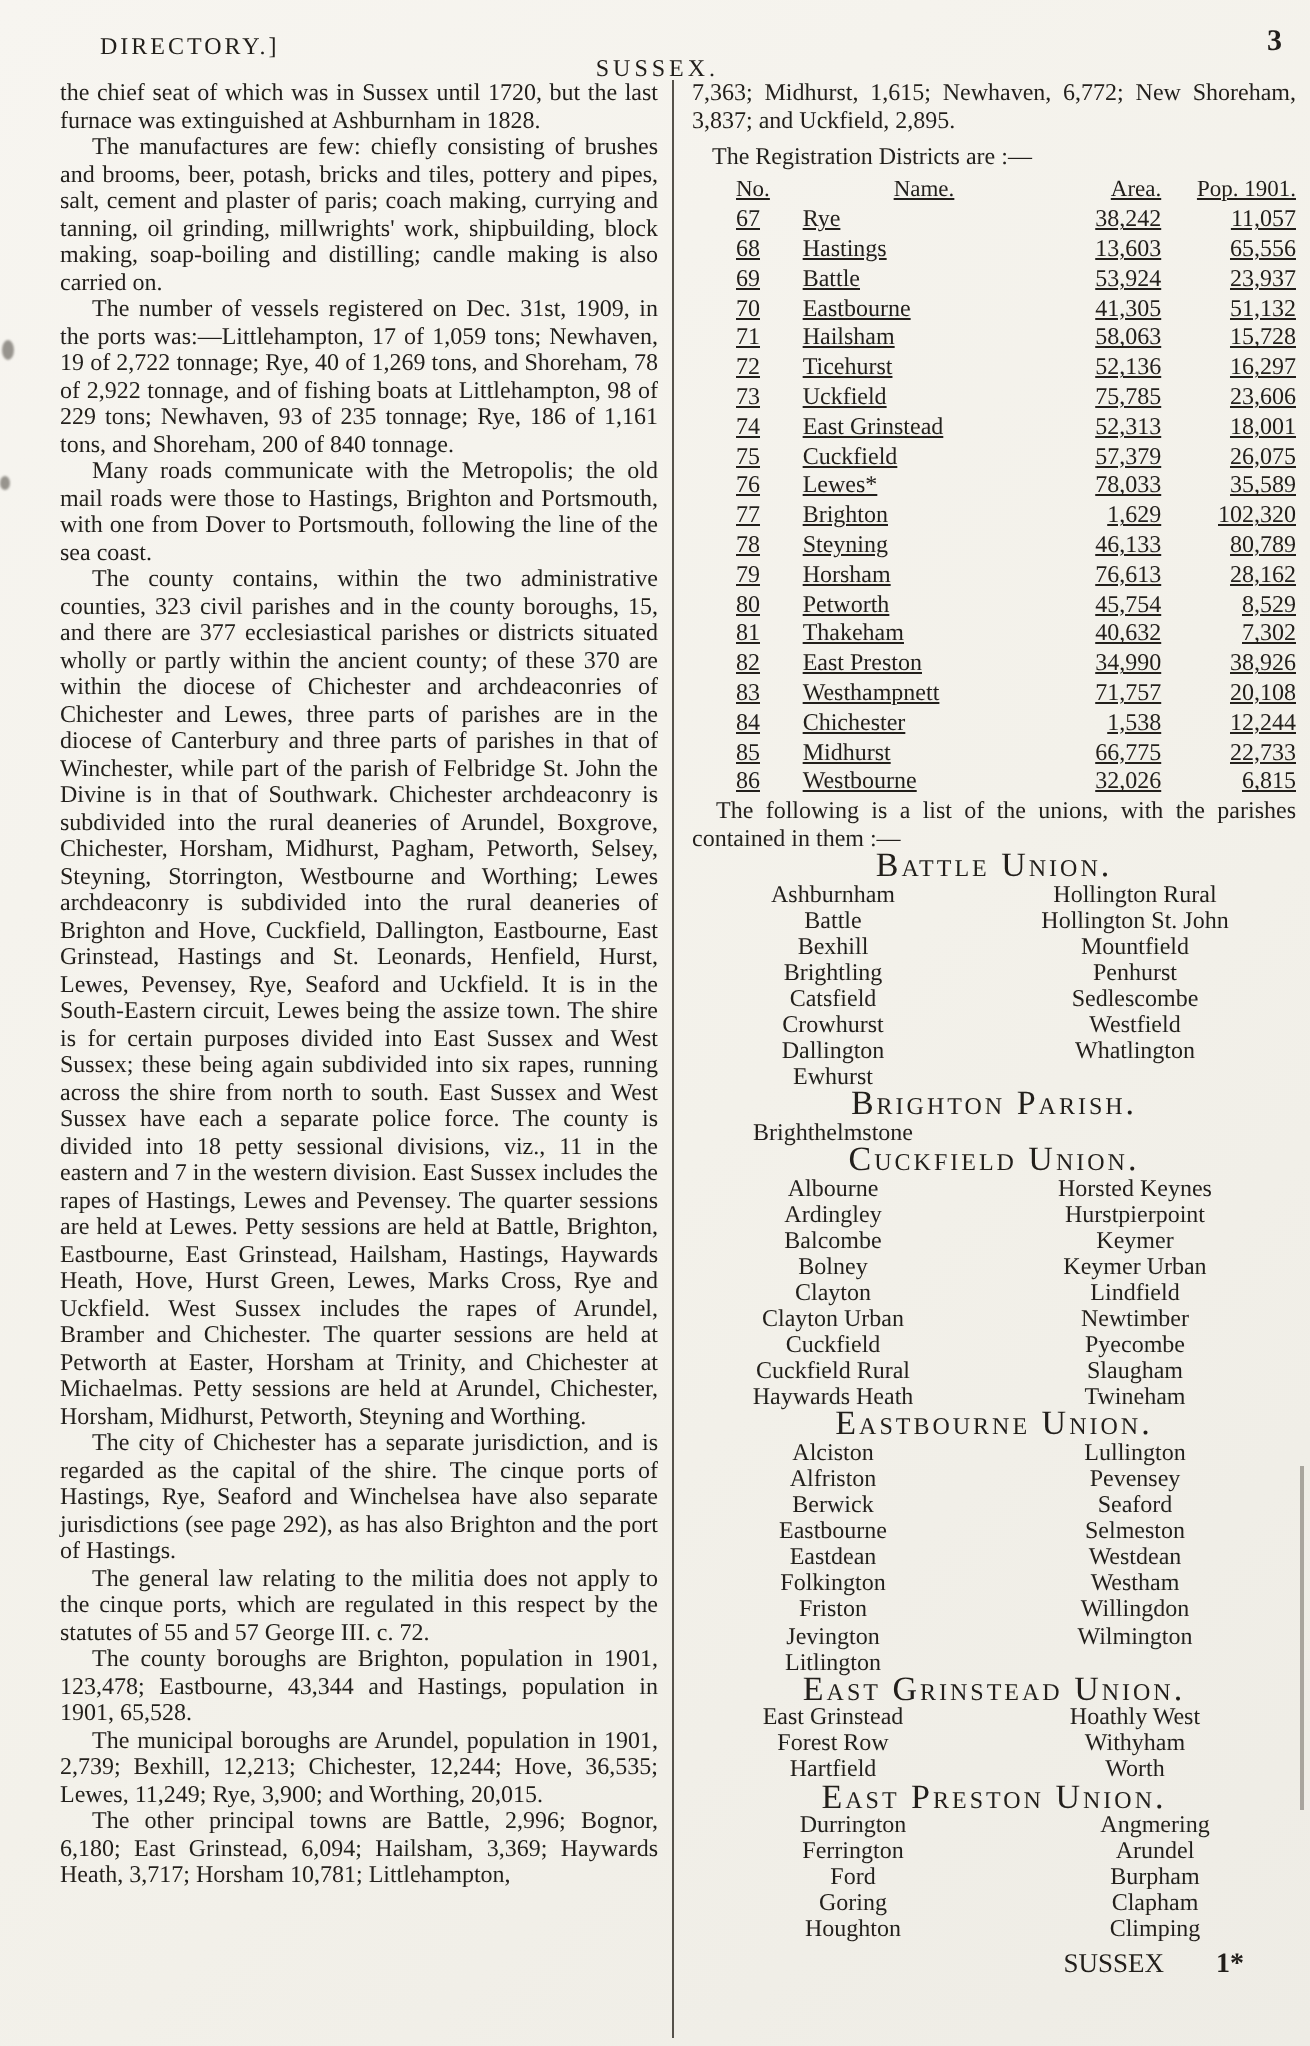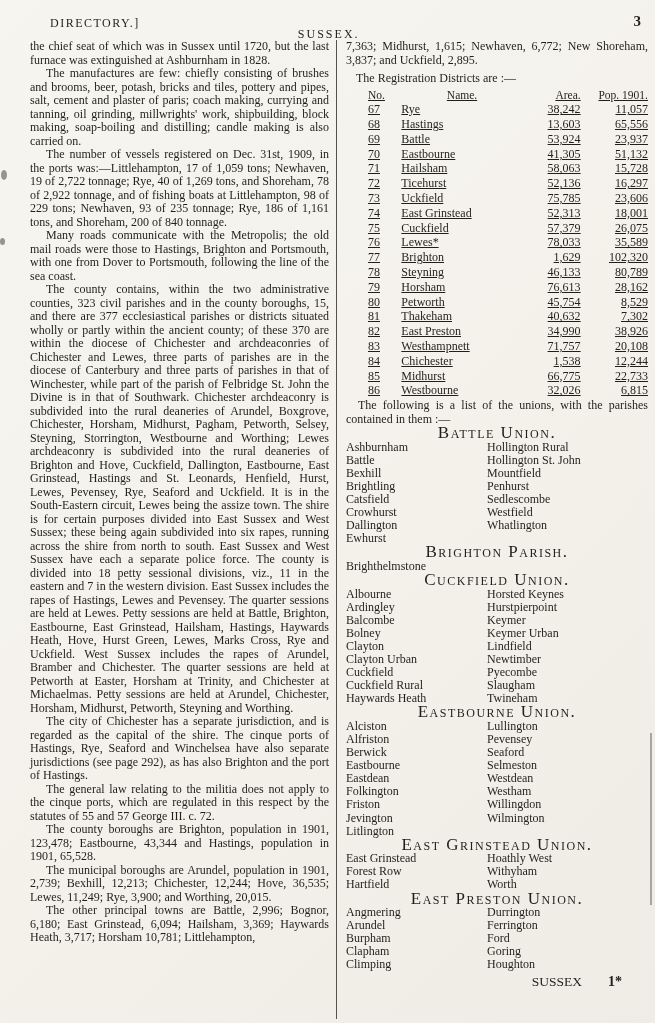--- a/index.html
+++ b/index.html
@@ -28,21 +28,21 @@
   .districts .c-no{width:36px;text-align:left;padding-left:8px;}
   .districts .c-name{width:130px;text-align:left;}
   .districts .c-area{width:62px;text-align:right;}
   .districts .c-pop{width:72px;text-align:right;}
   .districts th.c-name{text-align:center;}
   .footnote{margin:3px 0 0;text-align:justify;font-size:11.8px;}
   .unions-intro{margin:1px 0 0;text-indent:12px;text-align:justify;}
   .union-heading{text-align:center;font-variant:small-caps;letter-spacing:1.5px;
                  margin:0 0 1px;font-size:17px;}
   .union-cols{display:flex;}
-  .union-col{line-height:13.1px;}
+  .union-col{line-height:13.1px;text-align:center;}
   .union-col.left{width:141px;}
   .union-col.right{flex:1;}
   .parish{white-space:nowrap;}
   .page-footer{display:flex;justify-content:flex-end;align-items:baseline;
                gap:26px;margin-top:3px;padding-right:26px;font-size:13.5px;}
   .page-footer .sig{font-weight:bold;font-size:14px;}
   
   .artifact{position:absolute;background:#4a463f;border-radius:50%;opacity:.55;filter:blur(.4px);}
   .edge-line{position:absolute;left:650px;top:733px;width:1.5px;height:172px;background:#7a756c;opacity:.6;}
 </style>
@@ -357,36 +357,36 @@
           <div class="parish">Hoathly West</div>
               <div class="parish">Withyham</div>
               <div class="parish">Worth</div>
             </div>
         </div>
       </div>
 
       <div class="union-section">
         <div class="union-heading">East Preston Union.</div>
         <div class="union-cols">
+          <div class="union-col right">
+
+          <div class="parish">Durrington</div>
+              <div class="parish">Ferrington</div>
+              <div class="parish">Ford</div>
+              <div class="parish">Goring</div>
+              <div class="parish">Houghton</div>
+            </div>
           <div class="union-col left">
 
           <div class="parish">Angmering</div>
               <div class="parish">Arundel</div>
               <div class="parish">Burpham</div>
               <div class="parish">Clapham</div>
               <div class="parish">Climping</div>
             </div>
-          <div class="union-col right">
-
-          <div class="parish">Durrington</div>
-              <div class="parish">Ferrington</div>
-              <div class="parish">Ford</div>
-              <div class="parish">Goring</div>
-              <div class="parish">Houghton</div>
-            </div>
         </div>
       </div>
 
       <div class="page-footer">
         <span>SUSSEX</span>
         <span class="sig">1*</span>
       </div>
 
     </div>
   </div>

